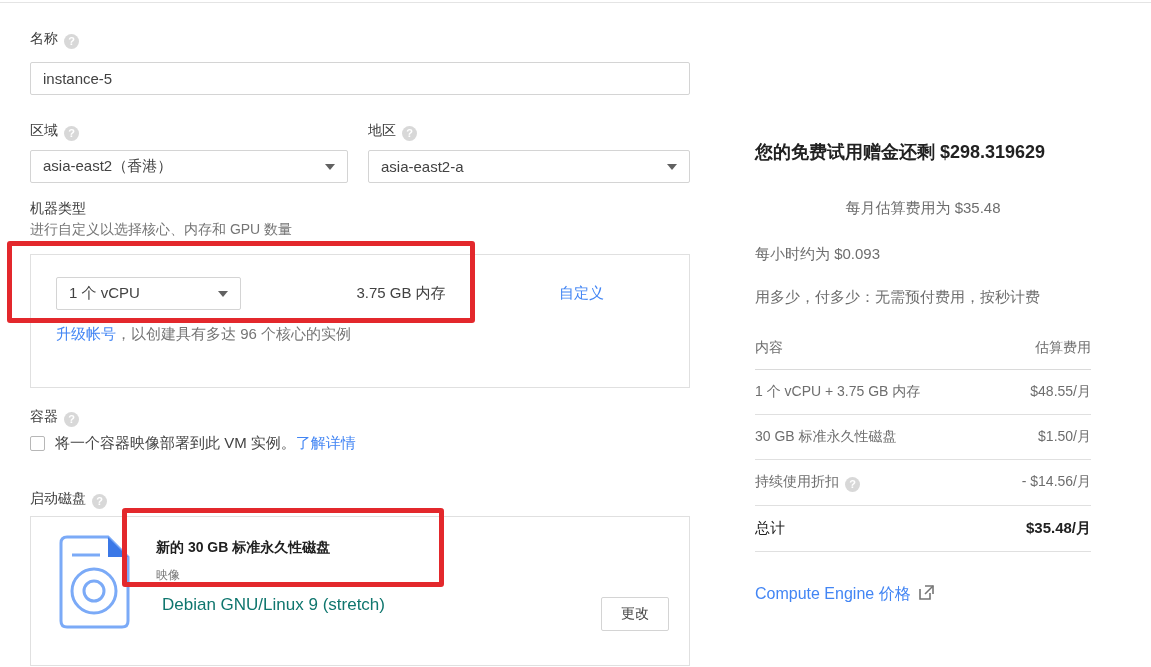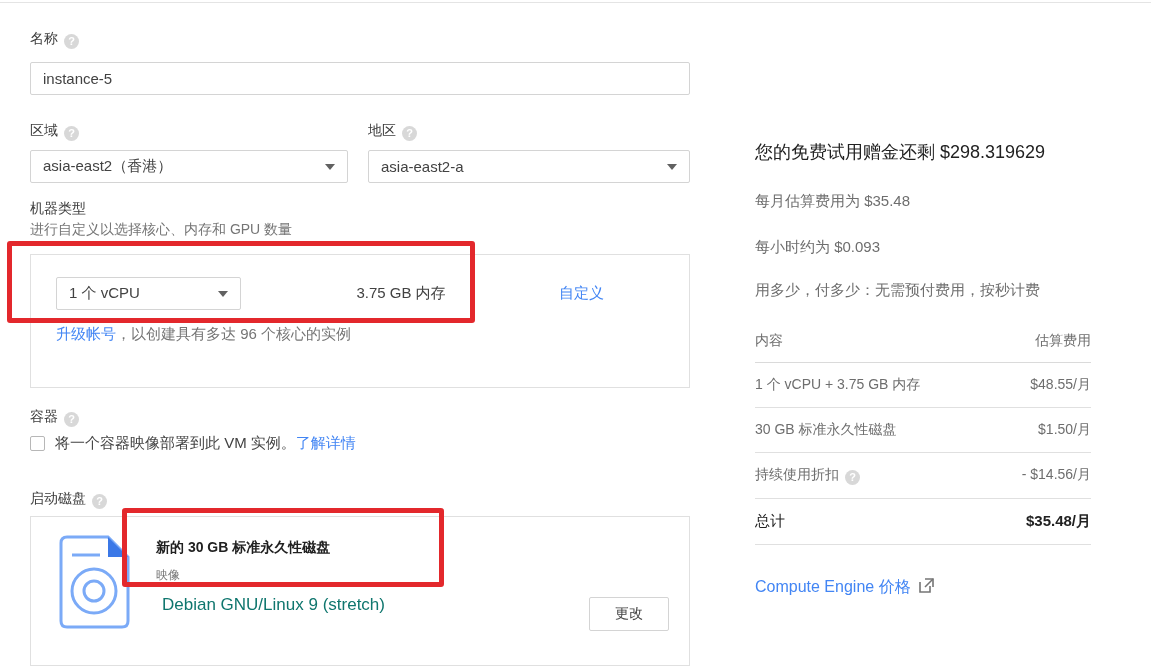--- a/index.html
+++ b/index.html
@@ -61,35 +61,35 @@
   .bootdisk-label{ position:absolute; left:30px; top:490px; }
   .bootdisk-box{
     position:absolute; left:30px; top:516px; width:660px; height:150px;
     border:1px solid #e0e0e0; background:#fff;
   }
   .disk-icon{ position:absolute; left:25px; top:16px; }
   .disk-title{ position:absolute; left:125px; top:22px; font-size:14px; font-weight:bold; color:#212121; }
   .disk-image-label{ position:absolute; left:125px; top:50px; font-size:12px; color:#757575; }
   .disk-image-value{ position:absolute; left:125px; top:78px; font-size:17px; color:#0f766e;margin-left:6px; }
   .change-button{
-    position:absolute; right:20px; top:80px; height:34px; padding:0 25px;
+    position:absolute; right:20px; top:80px; height:34px; padding:0 19px;
     border:1px solid #d4d4d4; border-radius:2px; background:#fff;
     font-size:14px; color:#424242; font-family:inherit; cursor:pointer;
   }
 
   
   .anno{ position:absolute; border:5px solid #e3282c; border-radius:3px; pointer-events:none; z-index:50; }
   .anno1{ left:7px; top:241px; width:468px; height:82px; }
   .anno2{ left:122px; top:508px; width:322px; height:79px; }
 
   
   .rpanel{ position:absolute; left:755px; top:140px; width:336px; }
-  .rp-title{ font-size:18px; font-weight:normal; color:#212121; }
+  .rp-title{ font-size:18px; font-weight:bold; color:#212121; }
   .rp-line{ font-size:15px; color:#6e6e6e; }
-  .rp-monthly{ margin-top:28px; }
+  .rp-monthly{ margin-top:35px;text-align:center; }
   .rp-hourly{ margin-top:27px; }
   .rp-note{ margin-top:24px; }
 
   .cost-table{ margin-top:22px; width:100%; font-size:14px; color:#6e6e6e; }
   .crow{ display:flex; padding:13px 0; border-bottom:1px solid #e0e0e0;gap:25px; }
   .crow .c1{ flex:1; padding-right:14px; }
   .crow .c2{ width:108px; text-align:right; }
   .crow.header{ border-bottom:1px solid #dadada; padding:10px 0 12px 0; }
   .crow.total{ color:#212121; font-size:15px; }
   .crow.total .c2{ font-weight:bold; }

